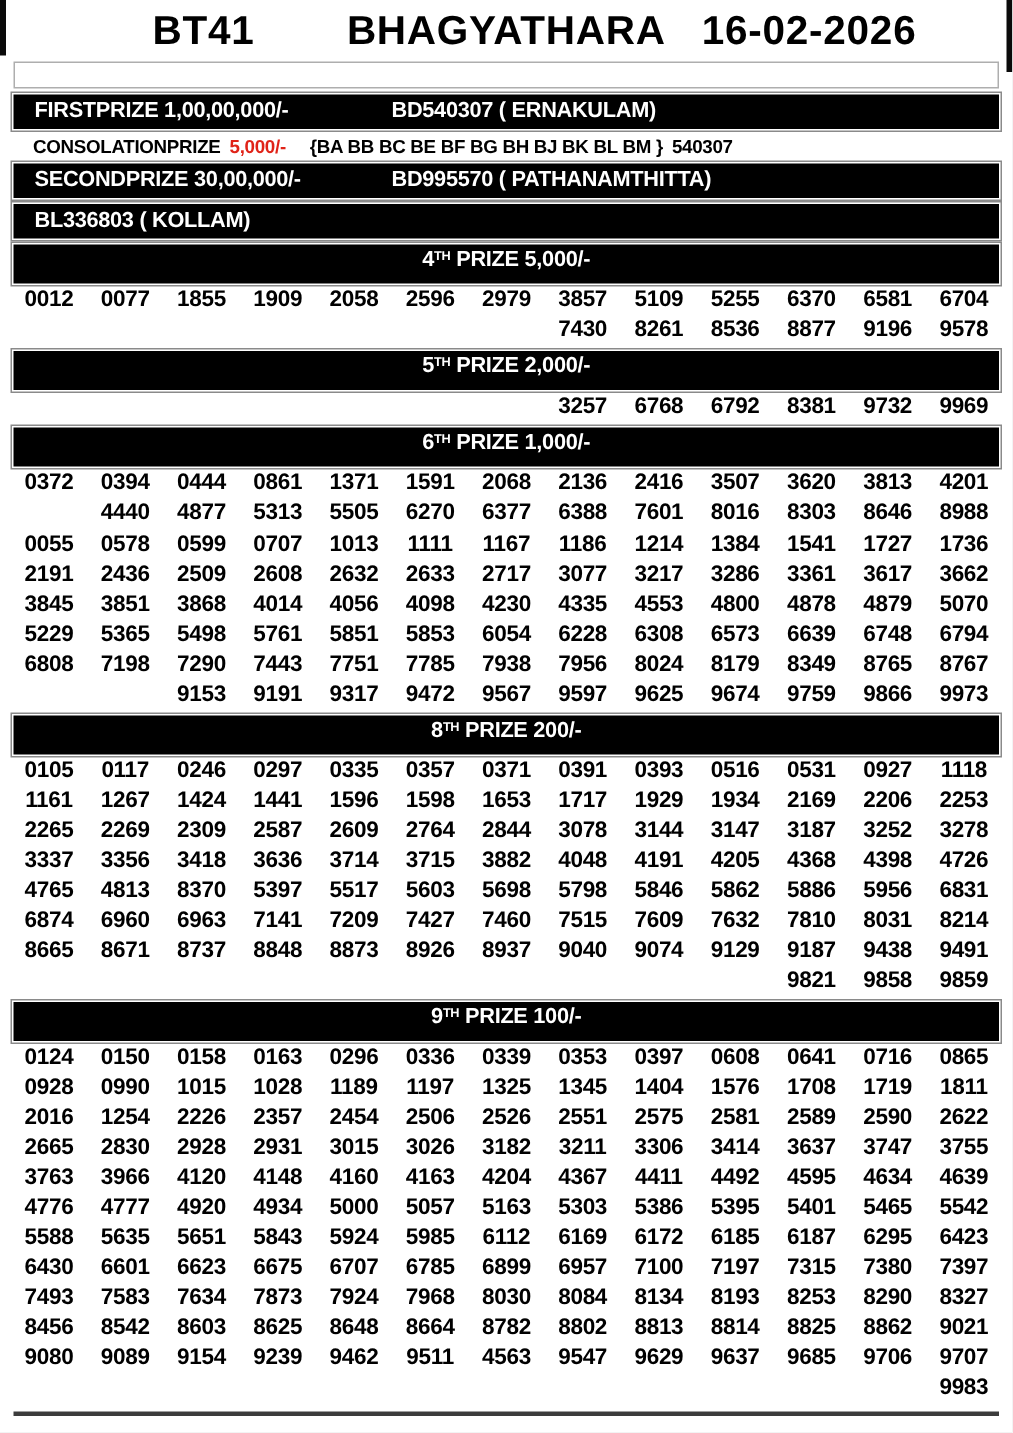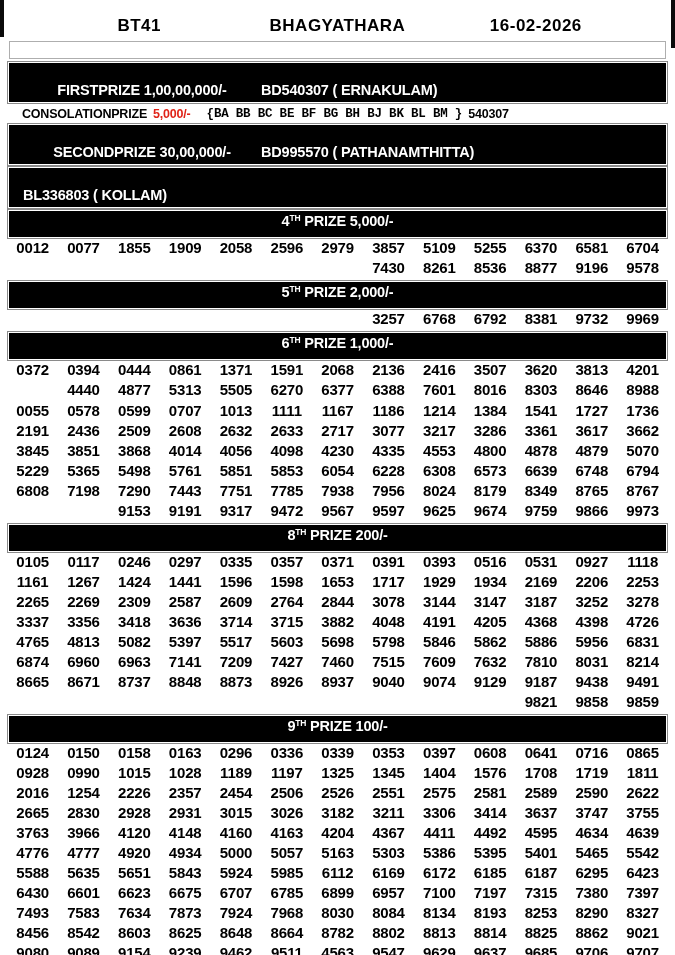--- a/index.html
+++ b/index.html
@@ -7,42 +7,42 @@
     width:675px;height:955px;background:#ffffff;position:relative;
     font-family:"Liberation Sans",sans-serif;color:#000;box-sizing:border-box;
     overflow:hidden;margin:0 auto;
   }
   .artifact{position:absolute;background:#0a0a0a;}
   .artifact.tl{left:0;top:0;width:4px;height:37px;}
   .artifact.tr{right:0;top:0;width:4px;height:48px;}
 
   .titlebar{
     display:flex;align-items:flex-end;padding:9px 40px 2px 40px;height:27px;
-    font-weight:bold;font-size:17px;letter-spacing:0.5px;
+    font-weight:bold;font-size:27px;letter-spacing:0.5px;
   }
   .titlebar span{flex:1;text-align:center;white-space:nowrap;}
 
   .blankstrip{margin:3px 9px 0;height:16px;border:1px solid #aeaeae;background:#fff;}
 
   .bar{
     margin:4px 9px 0;background:#000;color:#fff;font-weight:bold;
-    font-size:14.5px;letter-spacing:-0.2px;padding:19px 0 4px;
-    outline:1px solid #8a8a8a;outline-offset:1px;text-align:center;
+    font-size:14.5px;letter-spacing:-0.2px;padding:3px 0 4px;
+    outline:1px solid #8a8a8a;outline-offset:1px;
   }
   .bar.leftbar{display:flex;padding-left:14px;}
   .bar.leftbar .labelcol{width:238px;flex:0 0 auto;white-space:nowrap;}
   .bar.leftbar .wincol{white-space:nowrap;}
 
   .consol{
     margin:3px 9px 0;display:flex;align-items:flex-end;height:16px;
     font-weight:bold;font-size:12.5px;letter-spacing:-0.2px;padding-left:13px;
     white-space:nowrap;
   }
   .consol .amount{margin-left:6px;}
-  .consol .series{margin-left:16px;font-family:Liberation Mono, monospace;}
+  .consol .series{margin-left:16px;}
   .consol .cnum{margin-left:6px;}
 
   .bar.centerbar{text-align:center;font-size:14.5px;padding:2px 0 8px;}
   .bar.centerbar sup{font-size:8.5px;vertical-align:top;line-height:10px;}
 
   .numgrid{
     display:flex;flex-wrap:wrap;justify-content:flex-end;
     margin:1px 7px 0;font-weight:bold;font-size:15px;
   }
   .numgrid .num{
@@ -274,21 +274,21 @@
         <span class="num">3715</span>
         <span class="num">3882</span>
         <span class="num">4048</span>
         <span class="num">4191</span>
         <span class="num">4205</span>
         <span class="num">4368</span>
         <span class="num">4398</span>
         <span class="num">4726</span>
         <span class="num">4765</span>
         <span class="num">4813</span>
-        <span class="num">5082</span>
+        <span class="num">8370</span>
         <span class="num">5397</span>
         <span class="num">5517</span>
         <span class="num">5603</span>
         <span class="num">5698</span>
         <span class="num">5798</span>
         <span class="num">5846</span>
         <span class="num">5862</span>
         <span class="num">5886</span>
         <span class="num">5956</span>
         <span class="num">6831</span>

